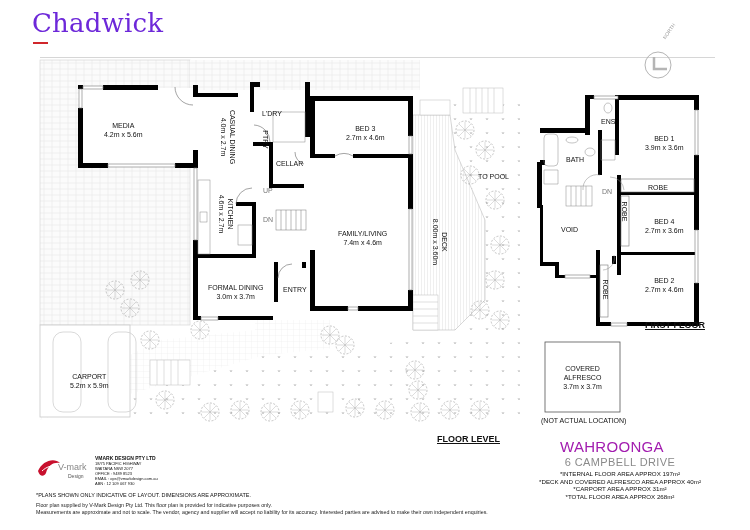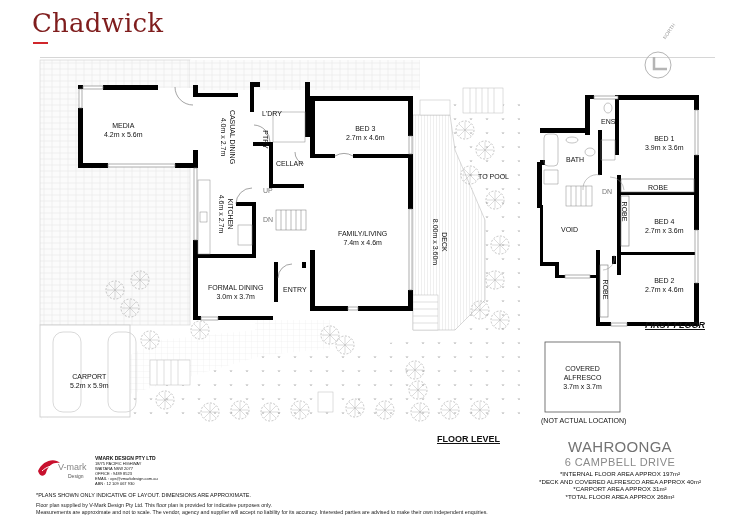--- a/index.html
+++ b/index.html
@@ -1,25 +1,25 @@
 <!DOCTYPE html>
 <html><head>
 <meta charset="utf-8">
 <style>
   html, body { margin:0; padding:0; background:#ffffff; }
   body { width:750px; height:530px; position:relative; overflow:hidden; font-family:"Liberation Sans", sans-serif; color:#111; }
   .abs { position:absolute; }
-  .brand { left:32px; top:8px; font-family:"DejaVu Serif", serif; font-size:26px; color:#7f1d1d; letter-spacing:0.2px; }
+  .brand { left:32px; top:8px; font-family:"DejaVu Serif", serif; font-size:26px; color:#6d28d9; letter-spacing:0.2px; }
   .brand-underline { left:33px; top:42px; width:15px; height:2px; background:#d0262b; }
   .header-rule { left:40px; top:57px; width:675px; height:1px; background:#d6d6d6; }
   .plan { left:0; top:0; width:750px; height:530px; }
   .lbl { position:absolute; font-size:7px; text-align:center; line-height:9px; color:#111; white-space:nowrap; }
   .lbl.v { transform:rotate(90deg); transform-origin:center; }
   .floor-title { position:absolute; font-size:9px; font-weight:bold; text-decoration:underline; color:#111; }
-  .suburb { left:560px; top:438px; width:120px; text-align:center; font-size:15px; color:#737373; letter-spacing:0.3px; }
+  .suburb { left:560px; top:438px; width:120px; text-align:left; font-size:15px; color:#a21caf; letter-spacing:0.3px; }
   .street { left:545px; top:456px; width:150px; text-align:center; font-size:11px; color:#8a8a8a; letter-spacing:0.4px; }
   .areas { left:530px; top:470px; width:180px; text-align:center; font-size:6.2px; line-height:7.6px; color:#111; }
   .disc1 { left:36px; top:492px; font-size:5.5px; color:#111; }
   .disc2 { left:36px; top:502px; font-size:5.3px; line-height:7px; color:#222; width:500px; }
   .vmark-text { left:95px; top:456px; font-size:4px; line-height:5px; color:#111; }
   .vmark-text b { font-size:5px; }
   .north-lbl { left:660px; top:28px; font-size:5px; color:#9a9a9a; transform:rotate(-55deg); }
 </style>
 </head>
 <body>
@@ -315,21 +315,21 @@
   <div>BED 4</div>
   <div>2.7m x 3.6m</div>
 </div>
 <div class="lbl" style="left:561px;top:225px;">VOID</div>
 <div class="lbl" style="left:645px;top:276px;">
   <div>BED 2</div>
   <div>2.7m x 4.6m</div>
 </div>
 <div class="lbl v" style="left:593px;top:285px;width:25px;">ROBE</div>
 <div class="lbl" style="left:602px;top:187px;color:#777;">DN</div>
-<div class="floor-title" style="left:645px;top:320px;font-style:italic;">FIRST FLOOR</div>
+<div class="floor-title" style="left:645px;top:320px;">FIRST FLOOR</div>
 
 <div class="lbl" style="left:560px;top:364px;width:45px;">
   <div>COVERED</div>
   <div>ALFRESCO</div>
   <div>3.7m x 3.7m</div>
 </div>
 <div class="lbl" style="left:541px;top:416px;">(NOT ACTUAL LOCATION)</div>
 
 <div class="abs north-lbl">NORTH</div>
 

